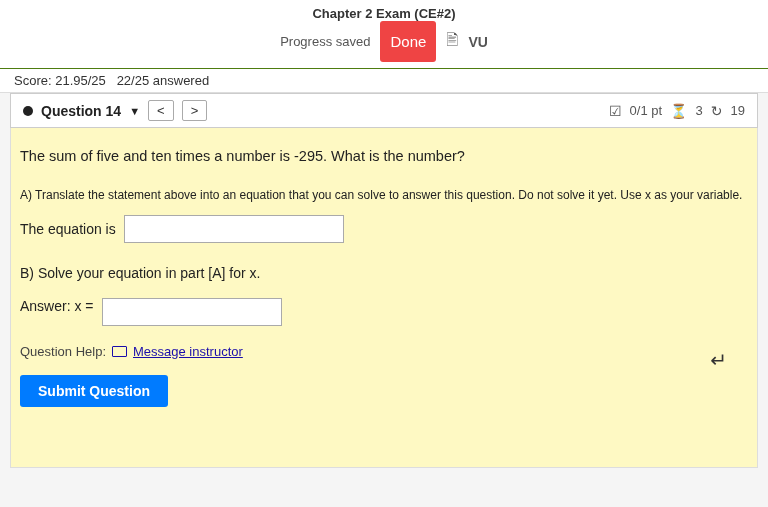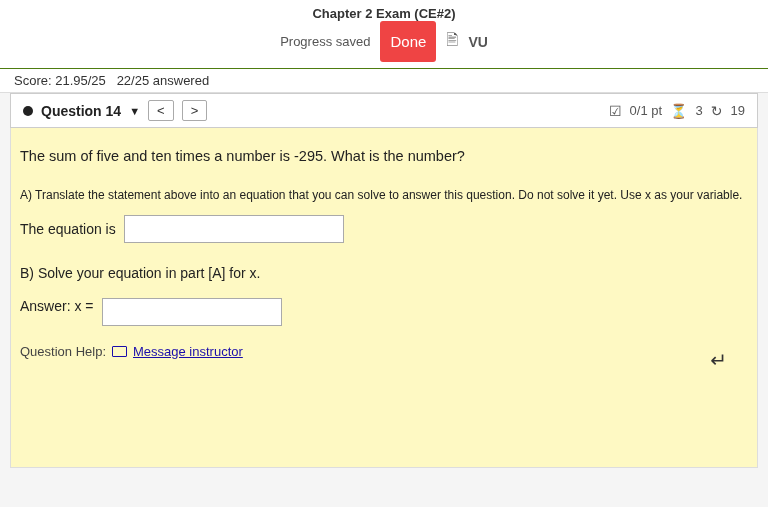--- a/index.html
+++ b/index.html
@@ -264,15 +264,16 @@
     <span class="answer-label">Answer: x =</span>
     <input type="text" class="answer-input" style="">
   </div>
 
   <div class="help-row">
     <span>Question Help:</span>
     <span class="icon-mail"></span>
     <a class="message-link">Message instructor</a>
   </div>
 
+  <button class="submit-btn">Submit Question</button>
 
   <div class="cursor-arrow">↵</div>
 </div>
 
 </body></html>

